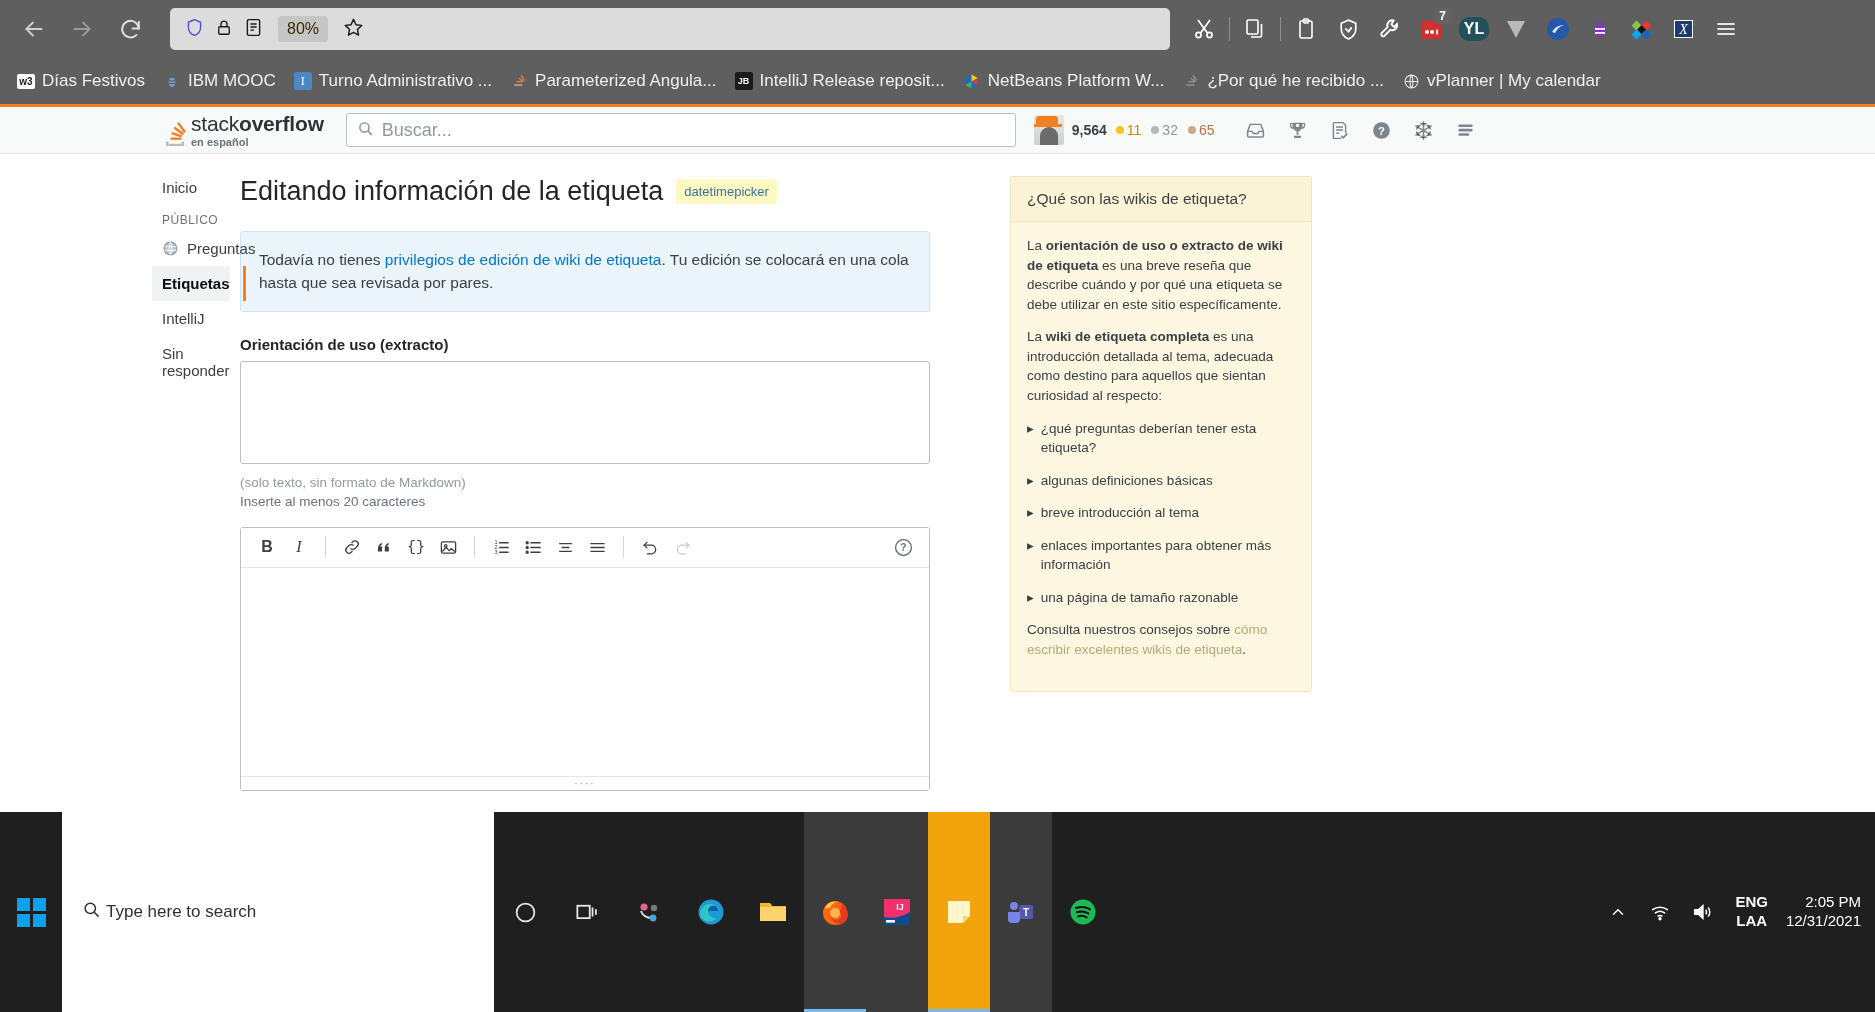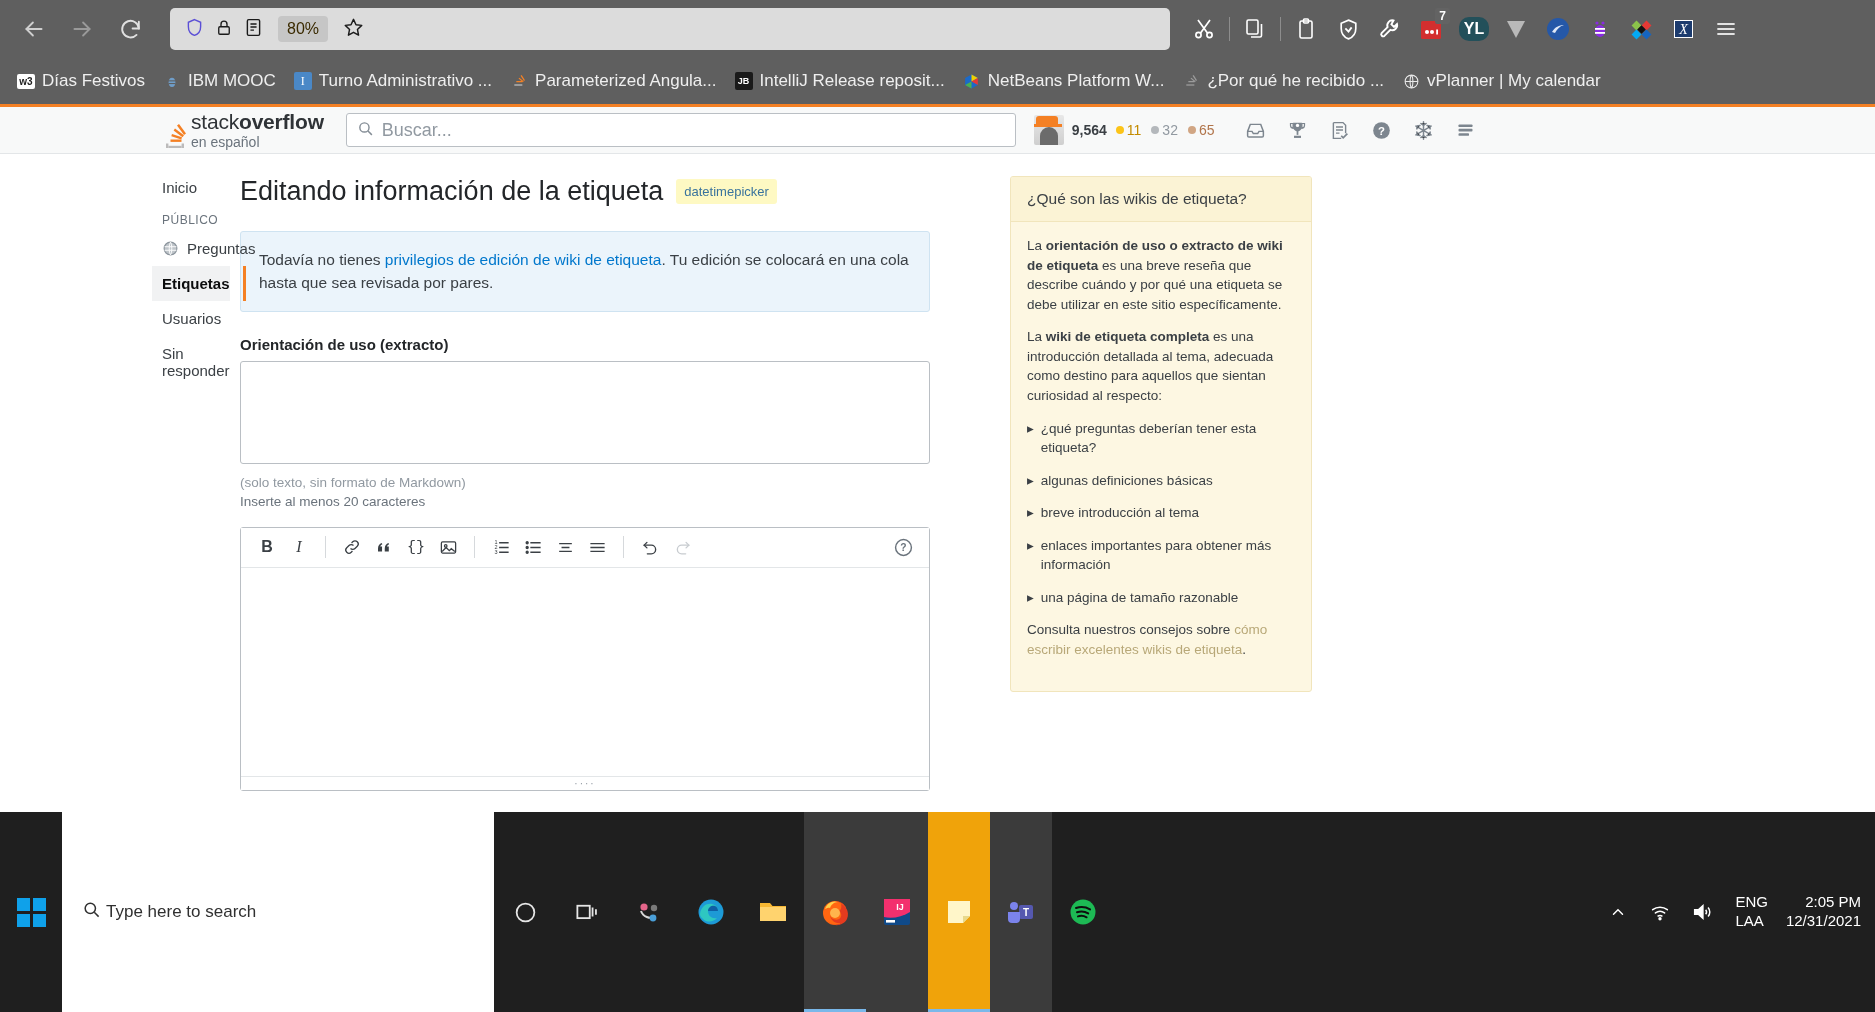--- a/index.html
+++ b/index.html
@@ -128,21 +128,21 @@
     background: #f8f9f9;
     border-bottom: 1px solid #e3e6e8;
     display: flex;
     align-items: center;
     padding: 0 20px;
   }
   .so-logo { display:flex; align-items:flex-end; gap:0px; margin-left: 142px; flex:none; }
   .logo-stack { position: relative; width: 26px; height: 28px; margin-right: 3px; }
   .logo-text { font-size: 21px; color: #2f3337; letter-spacing: -.2px; line-height: 1; }
   .logo-text b { font-weight: bold; }
-  .logo-sub { font-size: 14px; color: #6a737c; margin-top: 2px; }
+  .logo-sub { font-size: 11px; color: #6a737c; margin-top: 2px; font-weight: bold; }
   .so-search {
     flex: 1;
     max-width: 670px;
     height: 34px;
     margin-left: 22px;
     background: #fff;
     border: 1px solid #babfc4;
     border-radius: 3px;
     display: flex; align-items: center;
     padding: 0 10px; gap: 8px;
@@ -357,21 +357,21 @@
   .tb-ico.fxbg { background: #3b3b3b; }
   .tb-ico.ijbg { background: #3b3b3b; }
   .tb-ico.notebg { background: #f0a30a; }
   .tb-ico.teambg { background: #3b3b3b; }
   .tray {
     margin-left: auto;
     display:flex; align-items:center; height:100%;
     color: #fff;
   }
   .tray-ico { width: 42px; height:100%; display:flex; align-items:center; justify-content:center; }
-  .lang-box { font-size: 15px; line-height: 1.25; color:#fff; padding: 0 12px; }
+  .lang-box { font-size: 15px; line-height: 1.25; text-align:center; color:#fff; padding: 0 12px; font-weight: bold; }
   .clock { font-size: 15px; line-height: 1.25; text-align:right; color:#fff; padding: 0 14px 0 6px; }
 </style>
 </head>
 <body>
 
 <div class="browser-chrome">
 
   <div class="nav-bar">
     <div class="nav-btn">
       <svg width="26" height="26" viewBox="0 0 24 24" fill="none" stroke="#cfcfcf" stroke-width="1.7" stroke-linecap="round" stroke-linejoin="round">
@@ -689,21 +689,21 @@
               <circle cx="12" cy="12" r="9" stroke="#8b949c"></circle>
               <path d="M3.6 9.5h16.8M3.6 14.5h16.8M12 3c2.4 3 2.4 15 0 18M12 3c-2.4 3-2.4 15 0 18" stroke="#fff" stroke-width="1.3"></path>
             </svg>
         </span>
         <span>Preguntas</span>
       </div>
       <div class="side-item active">
         <span>Etiquetas</span>
       </div>
       <div class="side-item">
-        <span>Usuarios</span>
+        <span>IntelliJ</span>
       </div>
       <div class="side-item">
         <span>Sin responder</span>
       </div>
     </nav>
 
     <main class="so-main">
       <h1 class="page-title">
         <span>Editando información de la etiqueta</span>
         <span class="tag-pill">datetimepicker</span>

